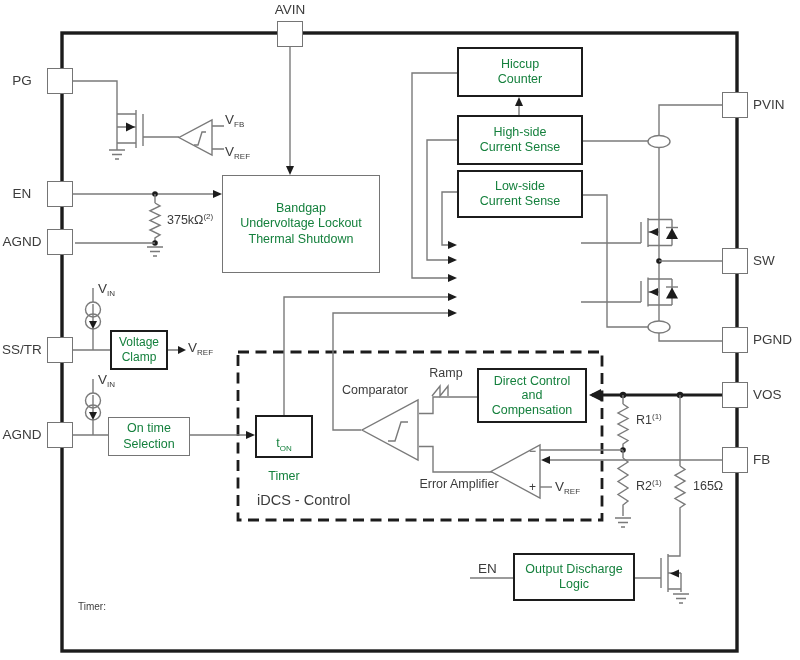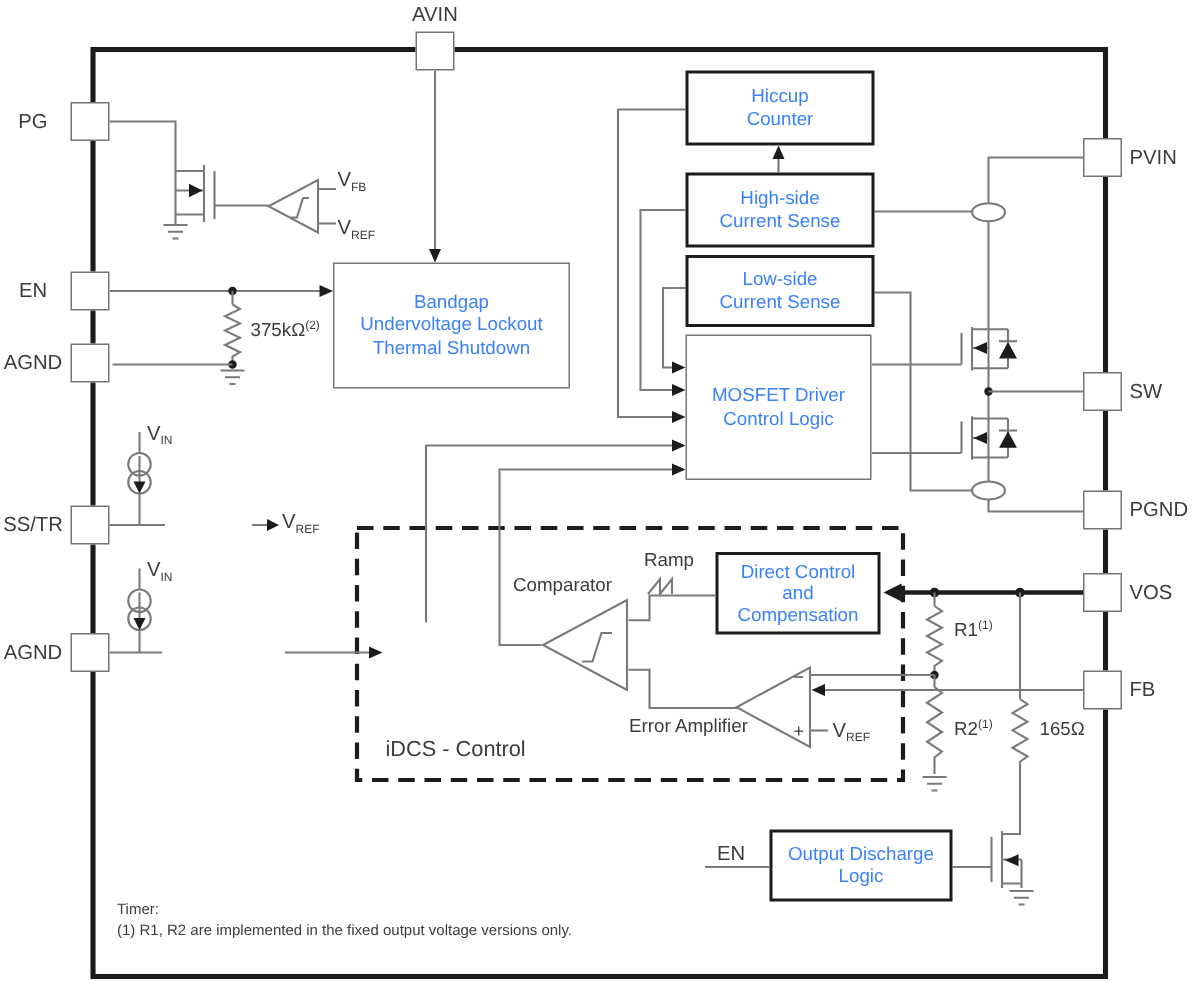--- a/index.html
+++ b/index.html
@@ -5,21 +5,21 @@
   html,body{margin:0;padding:0;background:#ffffff;}
   #stage{position:relative;width:800px;height:660px;background:#fff;
          font-family:"Liberation Sans",sans-serif;color:#3c3c3c;overflow:hidden;}
   #wires{position:absolute;left:0;top:0;}
   .w{stroke:#7a7a7a;stroke-width:1.4;fill:none;}
   .thick{stroke:#1c1c1c;stroke-width:3;fill:none;}
   .fil{fill:#1c1c1c;stroke:none;}
   .tri{fill:#ffffff;stroke:#7a7a7a;stroke-width:1.4;}
   .box{position:absolute;box-sizing:border-box;background:#fff;display:flex;
        align-items:center;justify-content:center;text-align:center;
-       white-space:pre-line;font-size:12.5px;line-height:1.22;color:#3b82f6;}
+       white-space:pre-line;font-size:12.5px;line-height:1.22;color:#15803d;}
   .bold{border:2.6px solid #1c1c1c;}
   .thin{border:1.4px solid #757575;}
   .pin{position:absolute;box-sizing:border-box;width:26px;height:26px;
        background:#fff;border:1.5px solid #757575;}
   .lab{position:absolute;font-size:13.5px;white-space:nowrap;}
   .lab.small{font-size:12.5px;}
   .lab.right{text-align:center;}
   .lab sub{font-size:8px;vertical-align:-3px;letter-spacing:0;}
   .lab sup{font-size:8px;vertical-align:5px;}
   .center{text-align:center;}
@@ -205,25 +205,31 @@
     <path class="w" d="M470,578 H513"></path>
   </g>
 </svg>
 
 <div class="box bold" style="left:457px;top:47px;width:126px;height:50px;">Hiccup
 Counter</div>
 <div class="box bold" style="left:457px;top:115px;width:126px;height:50px;">High-side
 Current Sense</div>
 <div class="box bold" style="left:457px;top:170px;width:126px;height:48px;">Low-side
 Current Sense</div>
-<div class="box thin" style="left:457px;top:223px;width:124px;height:97px;">MOSFET Driver
-Control Logic</div>
-<div class="box thin" style="left:222px;top:175px;width:158px;height:84px;">Bandgap
+<div class="box thin" style="left:222px;top:175px;width:158px;height:98px;">Bandgap
 Undervoltage Lockout
 Thermal Shutdown</div>
+<div class="box bold" style="left:110px;top:330px;width:58px;height:40px;font-size:12px;">Voltage
+Clamp</div>
+<div class="box thin" style="left:108px;top:417px;width:82px;height:39px;">On time
+Selection</div>
+<div class="box bold" style="left:255px;top:415px;width:58px;height:43px;display:block;padding-top:4px;">
+  <div><span>t</span><sub style="font-size:8px;">ON</sub></div>
+  <div>Timer</div>
+</div>
 <div class="box bold" style="left:513px;top:553px;width:122px;height:48px;">Output Discharge
 Logic</div>
 <div class="box bold" style="left:477px;top:368px;width:110px;height:55px;line-height:1.15;">Direct Control
 and
 Compensation</div>
 
 <div class="pin" style="left:277px;top:21px;"></div>
 <div class="pin" style="left:47px;top:68px;"></div>
 <div class="pin" style="left:47px;top:181px;"></div>
 <div class="pin" style="left:47px;top:229px;"></div>
@@ -280,16 +286,15 @@
 <div class="lab small center" style="left:410px;top:477px;width:98px;">Error Amplifier</div>
 <div class="lab small center" style="left:424px;top:366px;width:44px;">Ramp</div>
 <div id="idcs-label" style="left:257px;top:492px;">iDCS - Control</div>
 <div class="lab" style="left:478px;top:561px;">EN</div>
 
 <div class="pm" style="left:529px;top:444px;">−</div>
 <div class="pm" style="left:529px;top:480px;">+</div>
 
 <div id="notes">
   <div>Timer:</div>
-  <div>(1)  R1, R2 are implemented in the fixed output voltage versions only.</div>
 </div>
 
 </div>
 
 </body></html>

